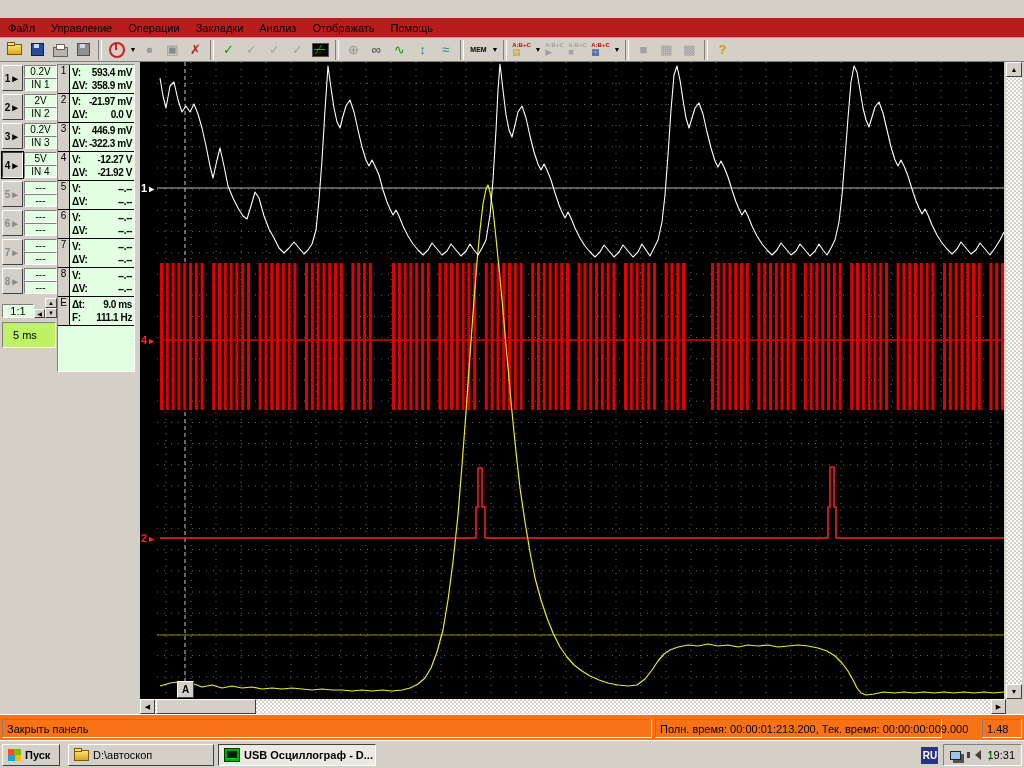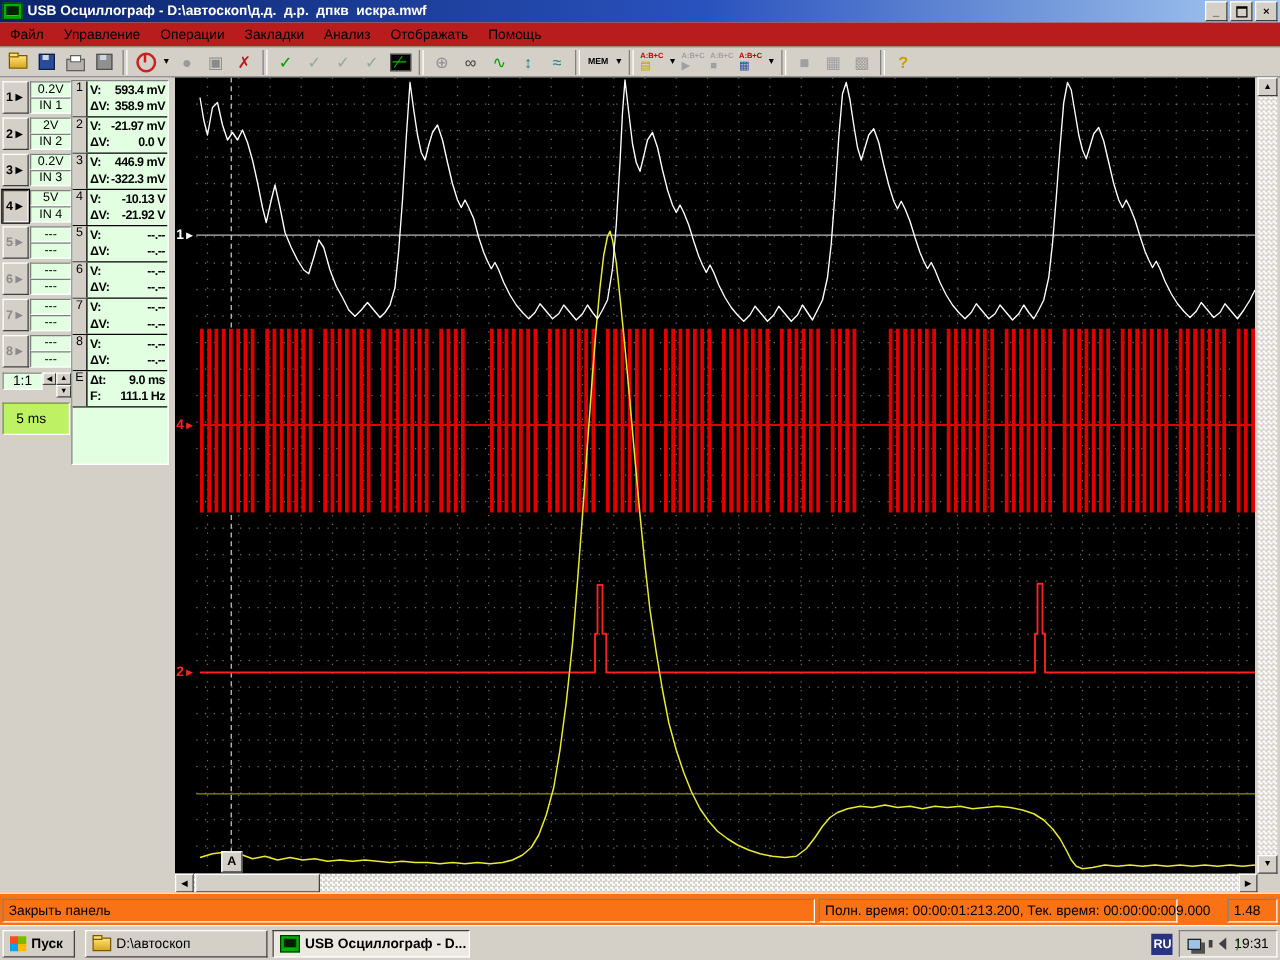--- a/index.html
+++ b/index.html
@@ -53,21 +53,21 @@
   .ch-cell{height:13px;background:#e2ffe2;border:1px solid;border-color:#808080 #fff #fff #808080;
            display:flex;align-items:center;justify-content:center;font-size:10px;box-sizing:border-box;}
   .meas{position:absolute;left:57px;top:2px;width:78px;height:308px;background:#e2ffe2;
         border:1px solid;border-color:#808080 #fff #fff #808080;box-sizing:border-box;overflow:hidden;}
   .meas-row{display:flex;border-bottom:1px solid #000;height:28px;}
   .meas-ch{width:11px;background:#d4d0c8;border-right:1px solid #000;font-size:10px;display:flex;
            align-items:flex-start;justify-content:center;flex:none;}
   .meas-vals{flex:1;font-size:10px;font-weight:bold;letter-spacing:-0.4px;display:flex;flex-direction:column;
              justify-content:space-around;padding:1px 2px;overflow:hidden;}
   .mline{display:flex;justify-content:space-between;white-space:nowrap;}
-  .ratio-wrap{position:absolute;left:2px;top:236px;display:flex;align-items:flex-start;height:20px;}
+  .ratio-wrap{position:absolute;left:2px;top:236px;display:flex;align-items:flex-end;height:20px;}
   .ratio-box{width:30px;background:#e2ffe2;border:1px solid;border-color:#808080 #fff #fff #808080;
              display:flex;align-items:center;justify-content:center;}
   .mini-btn{width:11px;background:#d4d0c8;border:1px solid;border-color:#fff #404040 #404040 #fff;
             display:flex;align-items:center;justify-content:center;font-size:6px;box-sizing:border-box;}
   .spin{display:flex;flex-direction:column;width:12px;}
   .spin .mini-btn{height:10px;width:12px;}
   .timebase{position:absolute;left:2px;top:260px;width:54px;height:26px;background:#bef264;
             border:1px solid;border-color:#808080 #fff #fff #808080;display:flex;align-items:center;
             padding-left:10px;box-sizing:border-box;}
   
@@ -108,29 +108,20 @@
   .ic-spk{width:0;height:0;border:5px solid transparent;border-right:6px solid #404040;position:relative;display:block;}
   .ic-spk::before{content:"";position:absolute;left:-8px;top:-3px;width:3px;height:6px;background:#404040;}
   .ic-spk::after{content:"";position:absolute;left:8px;top:-5px;width:6px;height:10px;border:1px solid transparent;
                  border-right-color:#00a000;border-radius:50%;}
 </style>
 </head>
 <body>
 
 <div class="screen">
 
-  <div class="titlebar">
-    <span class="ic-scope"></span>
-    <span class="title-text">USB Осциллограф - D:\автоскоп\д.д.  д.р.  дпкв  искра.mwf</span>
-    <span class="win-btn">_</span>
-    <span class="win-btn">
-        <span class="ic-restore"></span>
-      </span>
-    <span class="win-btn">×</span>
-  </div>
 
   <div class="menubar" id="menubar">
       <span class="menu-item">Файл</span>
       <span class="menu-item">Управление</span>
       <span class="menu-item">Операции</span>
       <span class="menu-item">Закладки</span>
       <span class="menu-item">Анализ</span>
       <span class="menu-item">Отображать</span>
       <span class="menu-item">Помощь</span>
     </div>
@@ -348,21 +339,21 @@
               <span>ΔV:</span>
               <span>-322.3 mV</span>
             </span>
           </span>
         </div>
         <div class="meas-row">
           <span class="meas-ch">4</span>
           <span class="meas-vals">
             <span class="mline">
               <span>V:</span>
-              <span>-10.13 V</span>
+              <span>-12.27 V</span>
             </span>
             <span class="mline">
               <span>ΔV:</span>
               <span>-21.92 V</span>
             </span>
           </span>
         </div>
         <div class="meas-row">
           <span class="meas-ch">5</span>
           <span class="meas-vals">

